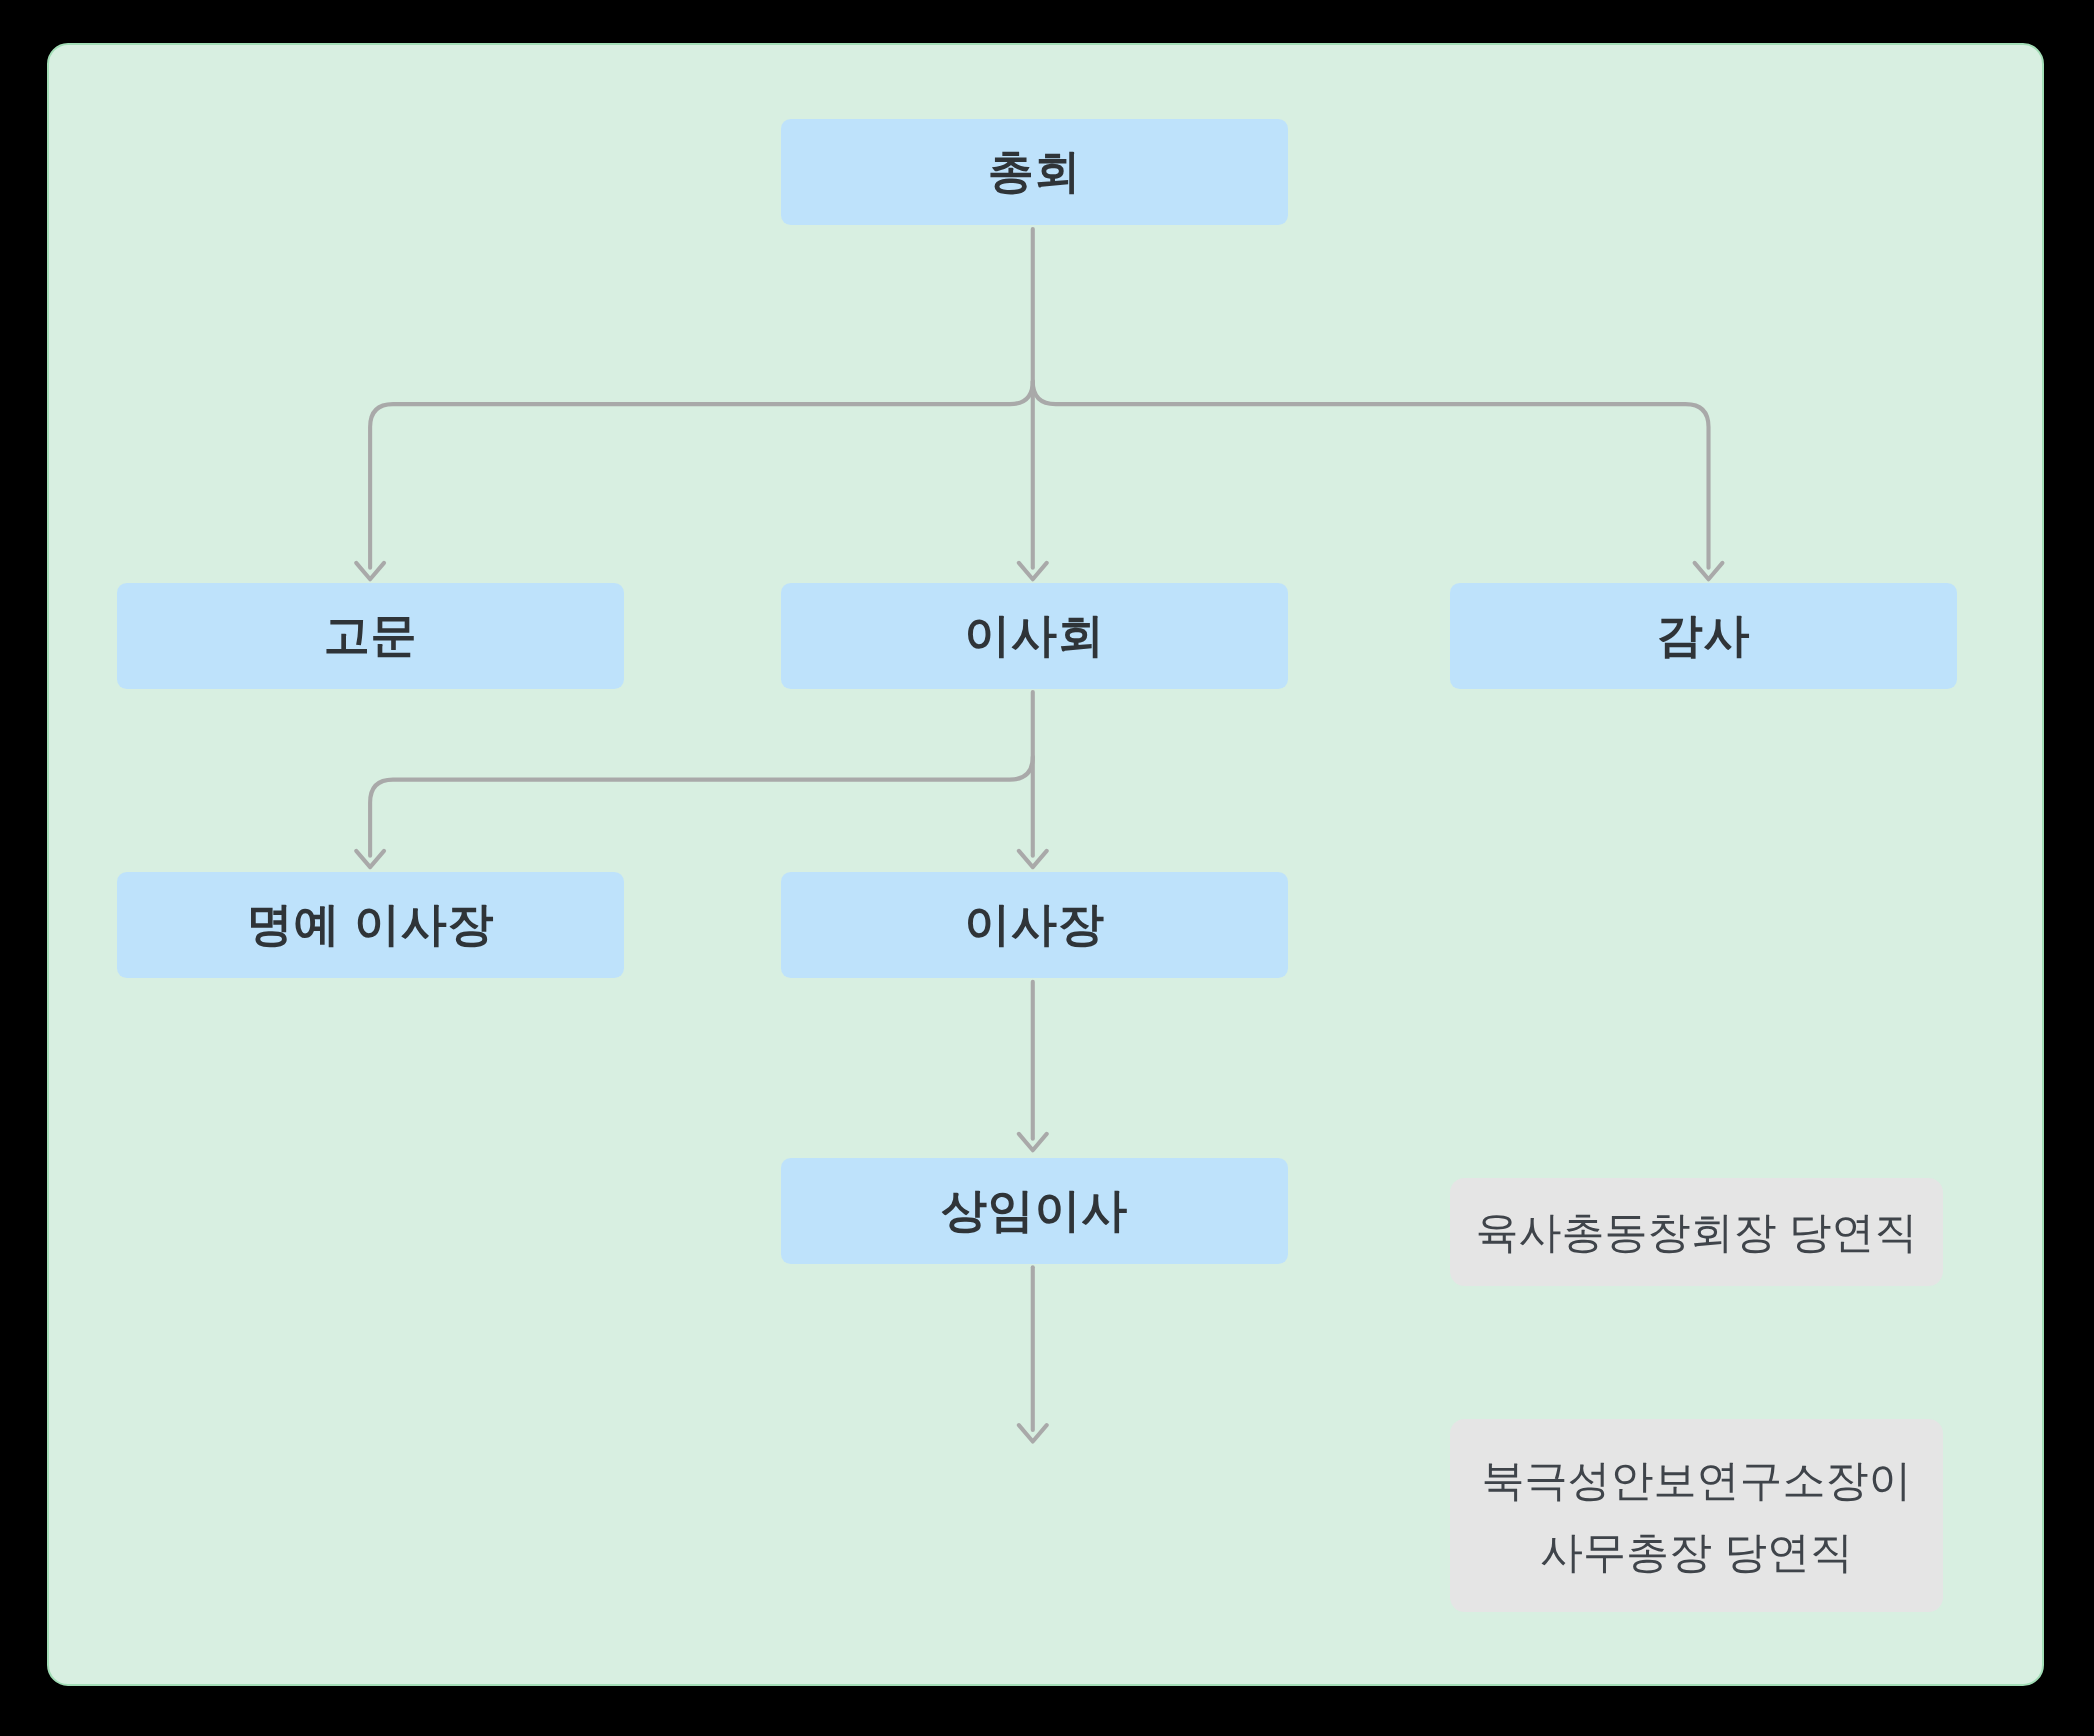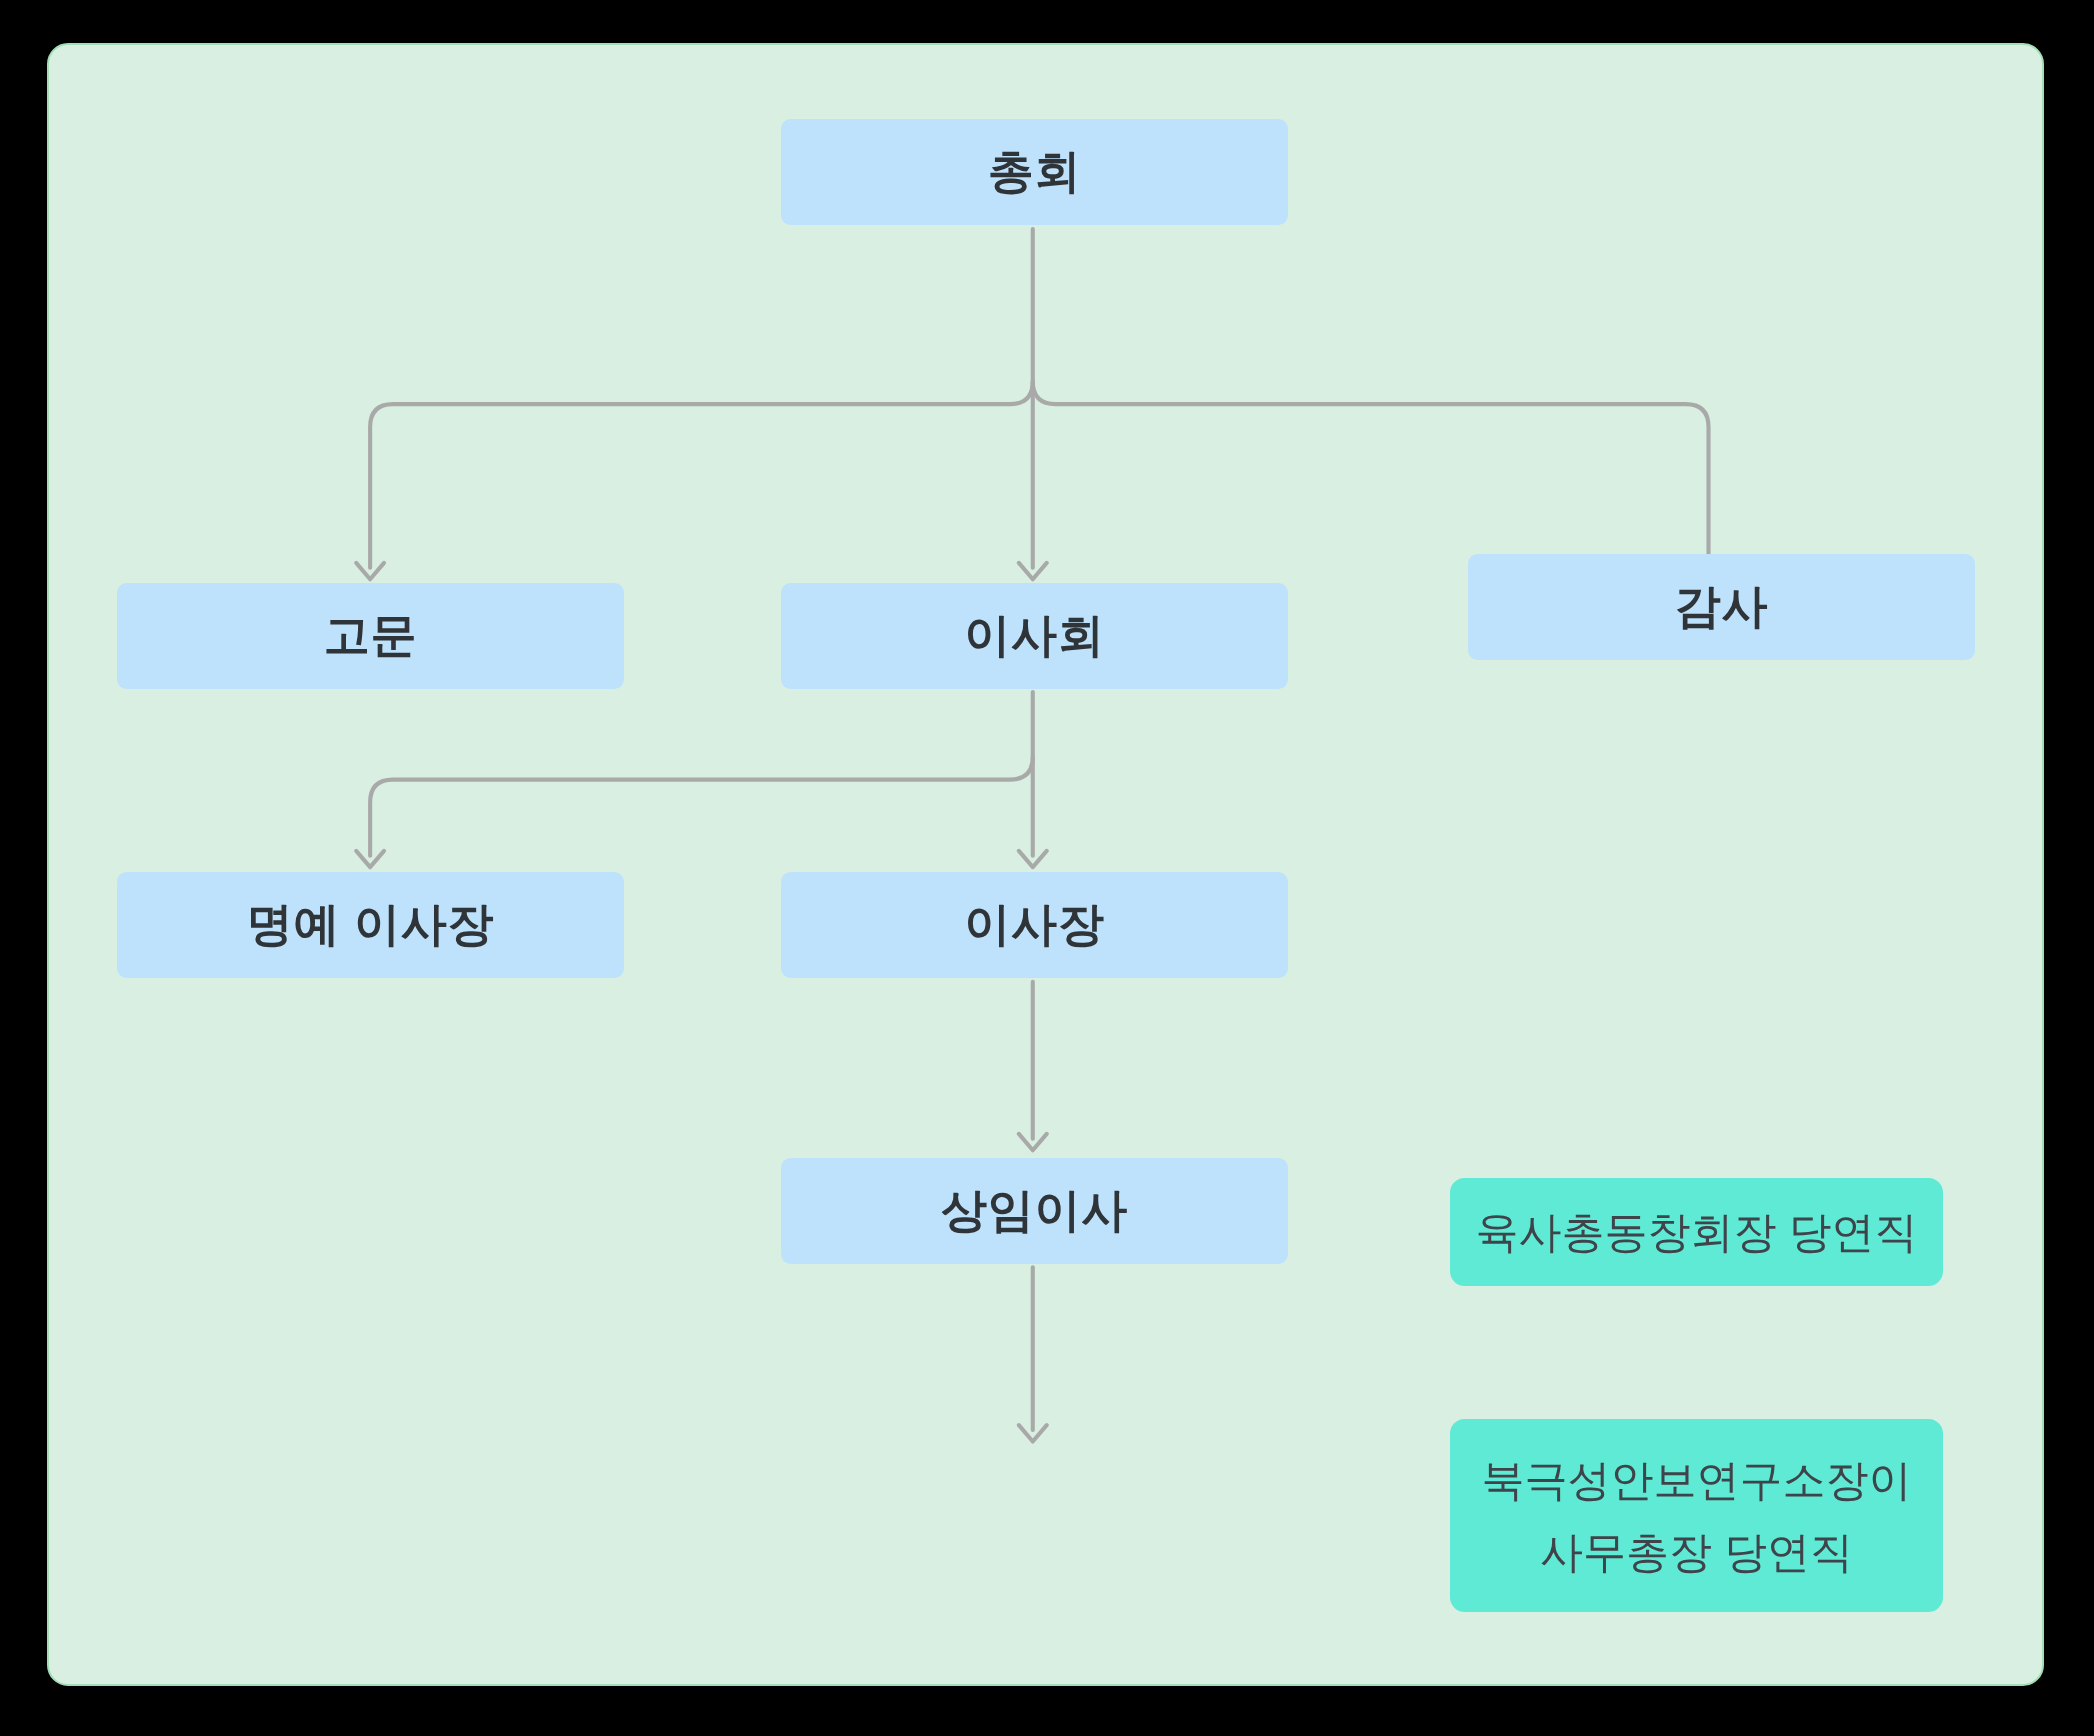--- a/index.html
+++ b/index.html
@@ -54,40 +54,40 @@
   .node span {
     font-size: 46px;
     font-weight: 700;
     color: #2f3438;
     letter-spacing: 0.8px;
     white-space: nowrap;
   }
   .note {
     position: absolute;
     width: 493px;
-    background: #5eead4;
+    background: #e5e5e5;
     border-radius: 14.7px;
     display: flex;
     flex-direction: column;
     align-items: center;
     justify-content: center;
     text-align: center;
   }
   .note span {
     font-size: 43px;
     font-weight: 400;
     color: #3f444a;
     line-height: 72px;
     white-space: nowrap;
   }
   
   #n-chonghoe  { left: 781px;  top: 119px;  }
   #n-gomun     { left: 117px;  top: 583px; justify-content: center;  }
   #n-isahoe    { left: 781px;  top: 583px;  }
-  #n-gamsa     { left: 1450px; top: 554px; margin-left: 18px;  }
+  #n-gamsa     { left: 1450px; top: 583px;  }
   #n-myeongye  { left: 117px;  top: 872px; }
   #n-isajang   { left: 781px;  top: 872px; text-align: right; }
   #n-sangim    { left: 781px;  top: 1158px; }
   #n-samuguk   { left: 781px;  top: 1448px; }
   #note-sangim  { left: 1450px; top: 1178px; height: 108px; }
   #note-samuguk { left: 1450px; top: 1419px; height: 193px; }
 </style>
 </head>
 <body>
 

